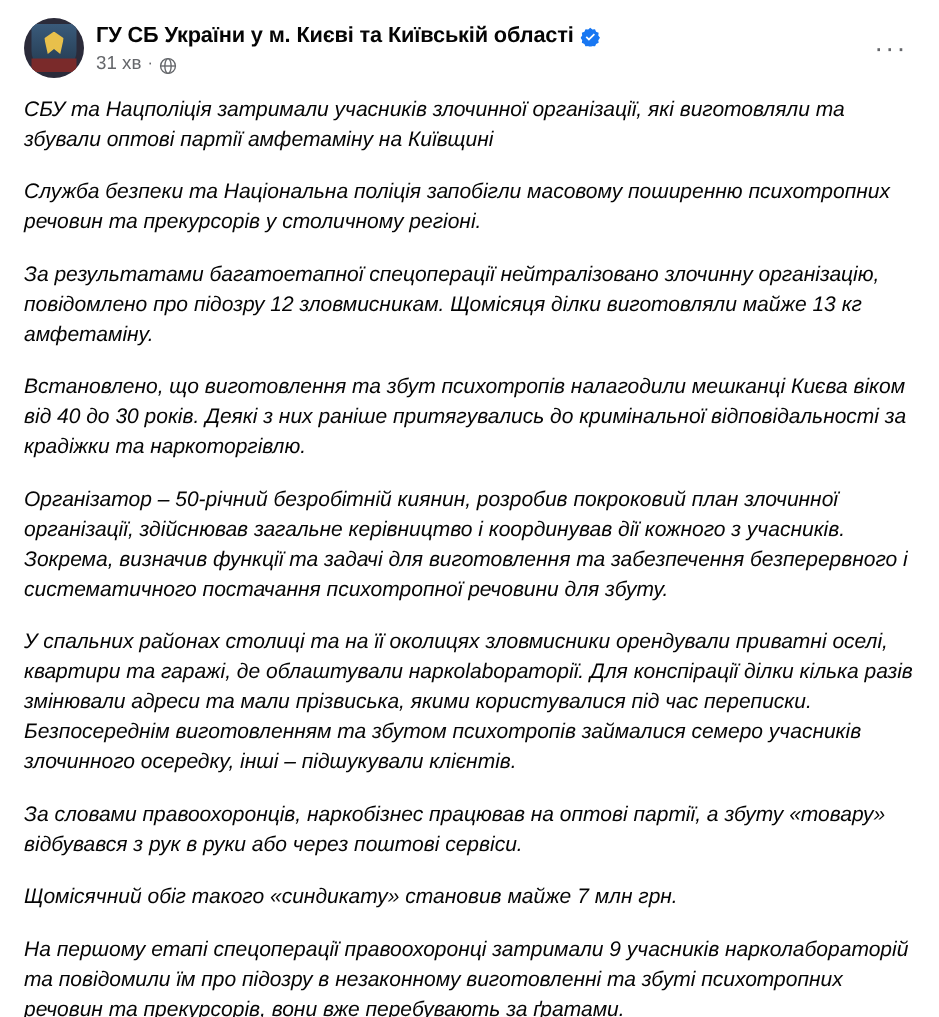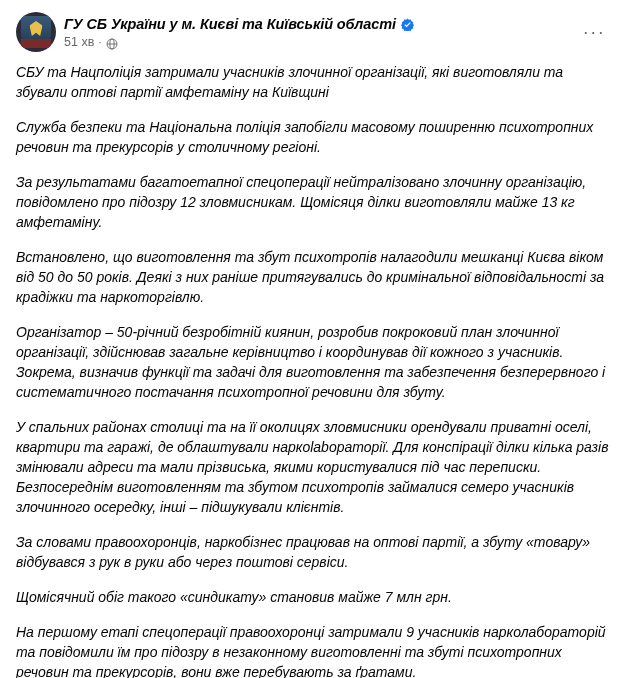--- a/index.html
+++ b/index.html
@@ -70,21 +70,20 @@
     display: flex;
     flex-direction: column;
     justify-content: center;
     min-height: 40px;
     padding-top: 1px;
   }
   .page-name-row {
     display: flex;
     align-items: center;
     line-height: 18px;
-    font-style: italic;
   }
   .page-name {
     font-size: 14.5px;
     font-weight: bold;
     color: #050505;
     letter-spacing: -0.1px;
   }
   .verified-badge {
     width: 13px;
     height: 13px;
@@ -158,40 +157,40 @@
       <div class="page-name-row">
         <span class="page-name">ГУ СБ України у м. Києві та Київській області</span>
         <span class="verified-badge">
           <svg width="13" height="13" viewBox="0 0 16 16">
             <path fill="#1877f2" d="M8 0.6l1.7 1.5 2.2-0.3 0.9 2.1 2.1 0.9-0.3 2.2L16 8.9l-1.4 1.9 0.3 2.2-2.1 0.9-0.9 2.1-2.2-0.3L8 17.2l-1.7-1.5-2.2 0.3-0.9-2.1-2.1-0.9 0.3-2.2L0 8.9l1.4-1.9L1.1 4.8l2.1-0.9 0.9-2.1 2.2 0.3z"></path>
             <path fill="#ffffff" d="M6.9 11.3L4.2 8.6l1-1 1.7 1.7 4-4 1 1z"></path>
           </svg>
         </span>
       </div>
       <div class="meta-row">
-        <span>51 хв</span>
+        <span>31 хв</span>
         <span class="meta-dot">·</span>
         <span class="globe-icon">
           <svg width="12" height="12" viewBox="0 0 16 16">
             <circle cx="8" cy="8" r="6.6" fill="none" stroke="#65676b" stroke-width="1.2"></circle>
             <ellipse cx="8" cy="8" rx="2.8" ry="6.6" fill="none" stroke="#65676b" stroke-width="1.2"></ellipse>
             <line x1="1.5" y1="8" x2="14.5" y2="8" stroke="#65676b" stroke-width="1.2"></line>
           </svg>
         </span>
       </div>
     </div>
 
     <div class="more-button">···</div>
   </div>
 
   <div class="post-body">
     <p>СБУ та Нацполіція затримали учасників злочинної організації, які виготовляли та збували оптові партії амфетаміну на Київщині</p>
     <p>Служба безпеки та Національна поліція запобігли масовому поширенню психотропних речовин та прекурсорів у столичному регіоні.</p>
     <p>За результатами багатоетапної спецоперації нейтралізовано злочинну організацію, повідомлено про підозру 12 зловмисникам. Щомісяця ділки виготовляли майже 13 кг амфетаміну.</p>
-    <p>Встановлено, що виготовлення та збут психотропів налагодили мешканці Києва віком від 50 до 50 років. Деякі з них раніше притягувались до кримінальної відповідальності за крадіжки та наркоторгівлю.</p>
+    <p>Встановлено, що виготовлення та збут психотропів налагодили мешканці Києва віком від 40 до 30 років. Деякі з них раніше притягувались до кримінальної відповідальності за крадіжки та наркоторгівлю.</p>
     <p>Організатор – 50-річний безробітній киянин, розробив покроковий план злочинної організації, здійснював загальне керівництво і координував дії кожного з учасників. Зокрема, визначив функції та задачі для виготовлення та забезпечення безперервного і систематичного постачання психотропної речовини для збуту.</p>
     <p>У спальних районах столиці та на її околицях зловмисники орендували приватні оселі, квартири та гаражі, де  облаштували наркоlabораторії. Для конспірації ділки кілька разів змінювали адреси та мали прізвиська, якими користувалися під час переписки. Безпосереднім виготовленням та збутом психотропів займалися семеро учасників злочинного осередку, інші – підшукували клієнтів.</p>
     <p>За словами правоохоронців, наркобізнес працював на оптові партії, а збуту «товару» відбувався з рук в руки або через поштові сервіси.</p>
     <p>Щомісячний обіг такого «синдикату» становив майже 7 млн грн.</p>
     <p>На першому етапі спецоперації правоохоронці затримали 9 учасників нарколабораторій та повідомили їм про підозру в незаконному виготовленні та збуті психотропних речовин та прекурсорів, вони вже перебувають за ґратами.</p>
 
   </div>
 
 </div>
 

